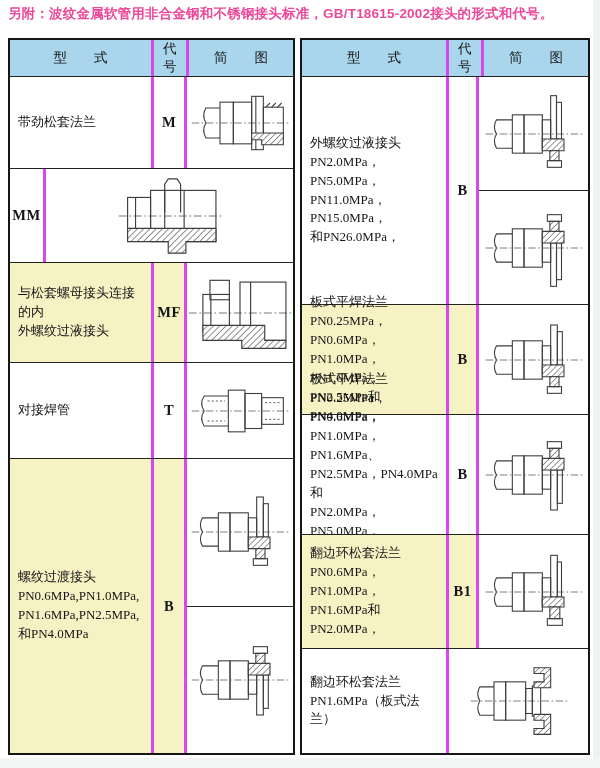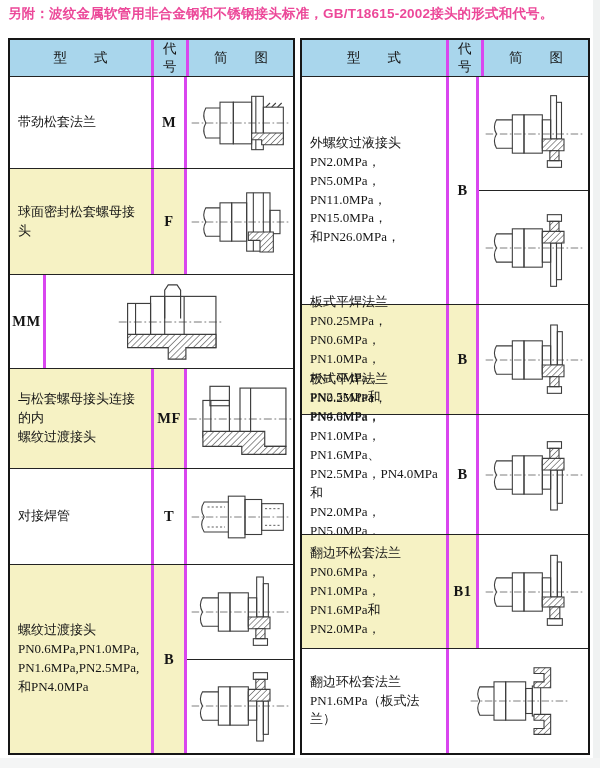--- a/index.html
+++ b/index.html
@@ -91,41 +91,20 @@
           <line x1="79" y1="16" x2="79" y2="80"></line>
           <rect x="88" y="29" width="24" height="38"></rect>
           <path d="M91 29 l5 -5 M98 29 l5 -5 M105 29 l5 -5 M91 67 l5 5 M98 67 l5 5 M105 67 l5 5"></path>
           <path d="M74 60 H112 V74 H86 V68 H74 Z" fill="url(#hp)"></path>
         </g>
       </svg>
     </div>
       </div>
   </div>
 
-  <div class="row hl" style="height:106px">
-    <div class="cell type">球面密封松套螺母接头</div>
-    <div class="cell code">F</div>
-    <div class="cell diag-cell">
-        <div class="sub">
-      <svg class="diag" viewBox="0 0 120 96">
-        <g stroke="#3d3d3d" stroke-width="1.3" fill="none">
-          <path d="M2 48 H118" stroke-width="0.8" stroke-dasharray="9 3 2 3"></path>
-          <path d="M36 31 H19 q-5 8.5 0 17 q-5 8.5 0 17 H36"></path>
-          <rect x="36" y="25" width="14" height="46"></rect>
-          <rect x="50" y="25" width="18" height="46"></rect>
-          <rect x="68" y="13" width="28" height="70"></rect>
-          <line x1="76" y1="13" x2="76" y2="83"></line>
-          <line x1="88" y1="13" x2="88" y2="83"></line>
-          <rect x="96" y="34" width="12" height="28"></rect>
-          <path d="M70 60 H100 V84 H84 V70 H70 Z" fill="url(#hp)"></path>
-        </g>
-      </svg>
-    </div>
-      </div>
-  </div>
 
   <div class="row" style="height:94px">
     <div class="cell code">MM</div>
     <div class="cell diag-cell">
         <div class="sub">
       <svg class="diag big" viewBox="0 0 120 96">
         <g stroke="#3d3d3d" stroke-width="1.3" fill="none">
           <path d="M2 48 H118" stroke-width="0.8" stroke-dasharray="9 3 2 3"></path>
           <rect x="12" y="27" width="26" height="42"></rect>
           <line x1="21" y1="27" x2="21" y2="69"></line>
@@ -135,21 +114,21 @@
           <line x1="76" y1="19" x2="76" y2="77"></line>
           <path d="M12 62 H112 V77 H78 V90 H58 V77 H12 Z" fill="url(#hp)"></path>
         </g>
       </svg>
     </div>
       </div>
   </div>
 
   <div class="row hl" style="height:100px">
     <div class="cell type">与松套螺母接头连接的内
-螺纹过渡接头</div>
+外螺纹过液接头</div>
     <div class="cell code">MF</div>
     <div class="cell diag-cell">
         <div class="sub">
       <svg class="diag big" viewBox="0 0 120 96">
         <g stroke="#3d3d3d" stroke-width="1.3" fill="none">
           <path d="M2 48 H118" stroke-width="0.8" stroke-dasharray="9 3 2 3"></path>
           <rect x="18" y="27" width="30" height="42"></rect>
           <line x1="27" y1="27" x2="27" y2="69"></line>
           <rect x="26" y="11" width="22" height="22"></rect>
           <rect x="60" y="13" width="52" height="66"></rect>

